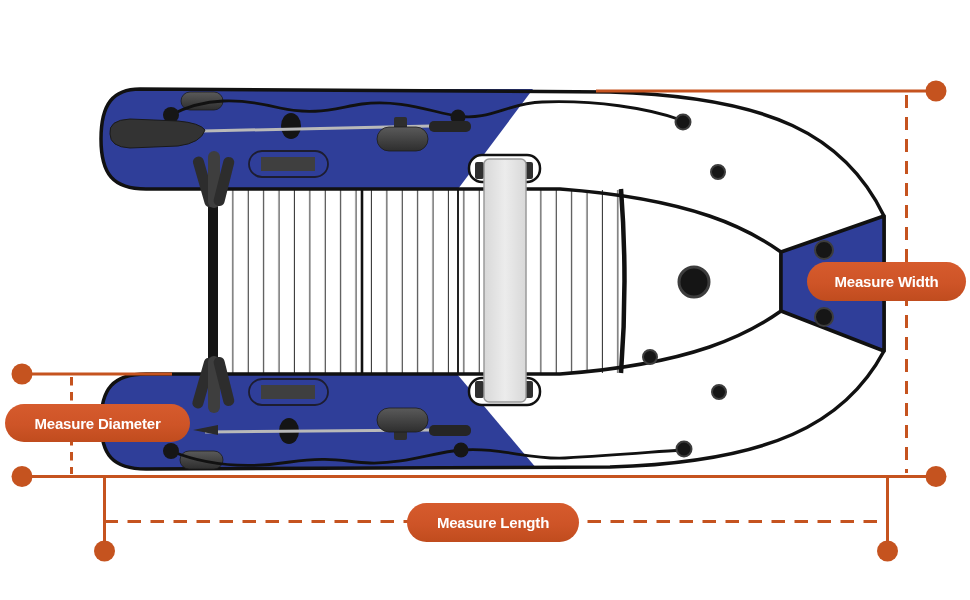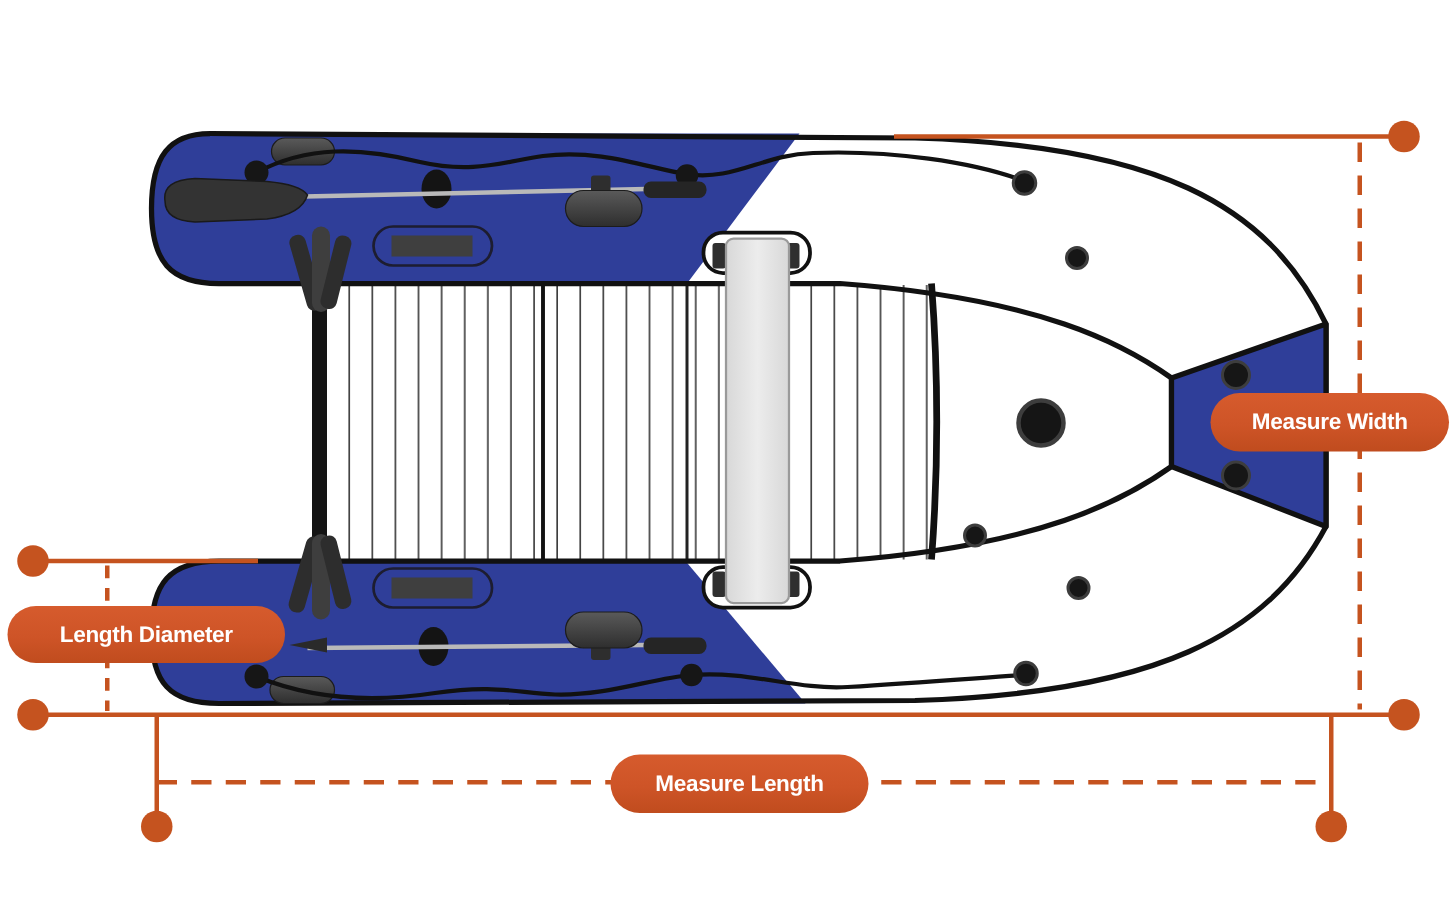--- a/index.html
+++ b/index.html
@@ -147,15 +147,15 @@
       <circle cx="936" cy="91" r="10.5" class="orange-dot"></circle>
       <circle cx="936" cy="476.5" r="10.5" class="orange-dot"></circle>
       <circle cx="22" cy="374" r="10.5" class="orange-dot"></circle>
       <circle cx="22" cy="476.5" r="10.5" class="orange-dot"></circle>
       <circle cx="104.5" cy="551" r="10.5" class="orange-dot"></circle>
       <circle cx="887.5" cy="551" r="10.5" class="orange-dot"></circle>
     </g>
   </svg>
 
   <div class="measure-pill pill-width">Measure Width</div>
-  <div class="measure-pill pill-diameter">Length Diameter</div>
+  <div class="measure-pill pill-diameter">Measure Diameter</div>
   <div class="measure-pill pill-length">Measure Length</div>
 </div>
 
 </body></html>

